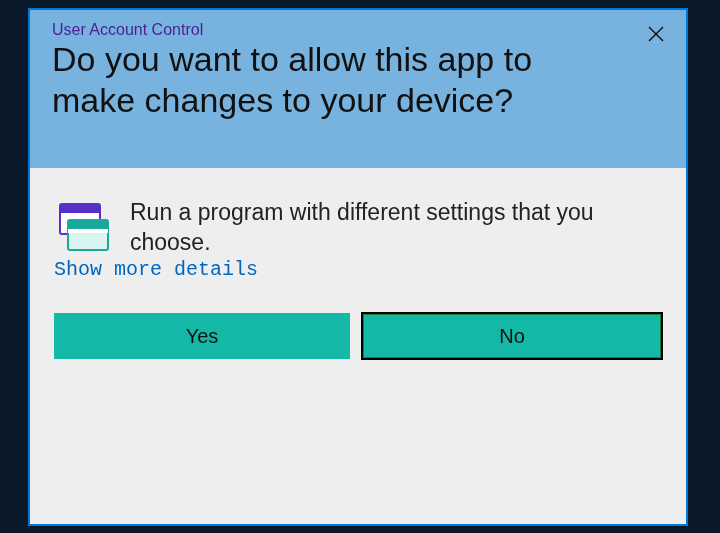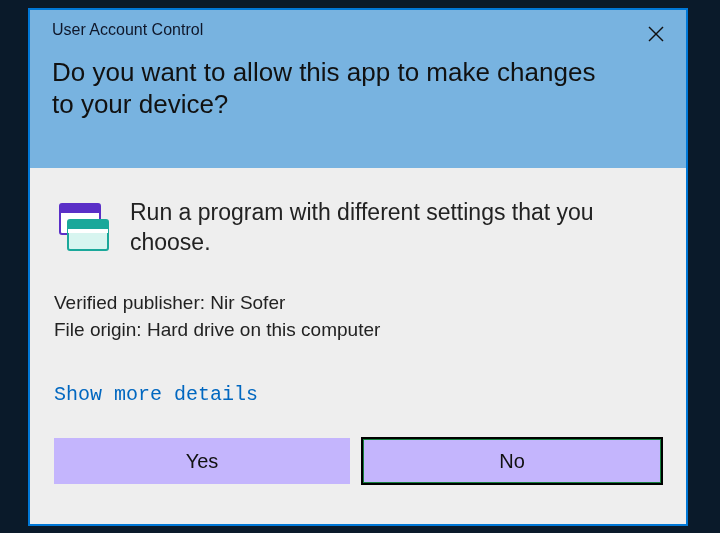--- a/index.html
+++ b/index.html
@@ -20,50 +20,49 @@
       border: 2px solid #0078d7;
     }
     .titlebar {
       height: 158px;
       background: #78b3e0;
       padding: 11px 22px 18px 22px;
       position: relative;
     }
     .uac-label {
       font-size: 16px;
-      color: #0f172a;
-      margin-bottom: 18px;
+      color: #4c1d95;
+      margin-bottom: 0;
     }
     .close-btn {
       position: absolute;
       top: 10px;
       right: 16px;
       width: 28px;
       height: 28px;
       display: flex;
       align-items: center;
       justify-content: center;
       cursor: pointer;
     }
     .close-btn svg { width: 16px; height: 16px; }
     .uac-question {
-      font-size: 26px;
+      font-size: 34px;
       color: #111;
       line-height: 1.22;
       font-weight: 400;
       max-width: 560px;
     }
     .body {
       padding: 30px 24px 0 24px;
     }
     .app-row {
       display: flex;
       gap: 18px;
       align-items: flex-end;
-      margin-bottom: 32px;
     }
     .app-icon {
       width: 58px;
       height: 58px;
       flex: 0 0 auto;
       margin-top: 2px;
     }
     .app-desc {
       font-size: 23px;
       color: #222;
@@ -84,21 +83,21 @@
       font-family: Liberation Mono, monospace;
     }
     .button-row {
       display: flex;
       gap: 12px;
       padding: 0 24px 24px 24px;
     }
     .btn {
       flex: 1;
       height: 46px;
-      background: #c4b5fd;
+      background: #14b8a6;
       border: none;
       font-size: 20px;
       color: #111;
       font-family: inherit;
       cursor: pointer;
       display: flex;
       align-items: center;
       justify-content: center;
     }
     .btn-default {
@@ -131,30 +130,20 @@
           <rect x="6" y="4" width="40" height="9" fill="#5a2fc7"></rect>
 
           <rect x="14" y="20" width="40" height="30" rx="2" fill="#d8f5f0" stroke="#1aa89a" stroke-width="2"></rect>
           <rect x="14" y="20" width="40" height="9" fill="#1aa89a"></rect>
           <rect x="14" y="29" width="40" height="4" fill="#ffffff"></rect>
         </svg>
       </div>
       <div class="app-desc">Run a program with different settings that you choose.</div>
     </div>
 
-    <div class="meta">
-      <div>
-        <span>Verified publisher:</span>
-        <span>Nir Sofer</span>
-      </div>
-      <div>
-        <span>File origin:</span>
-        <span>Hard drive on this computer</span>
-      </div>
-    </div>
 
     <a class="more-link">Show more details</a>
   </div>
 
   <div class="button-row">
     <button class="btn">Yes</button>
     <button class="btn btn-default">No</button>
   </div>
 </div>
 

